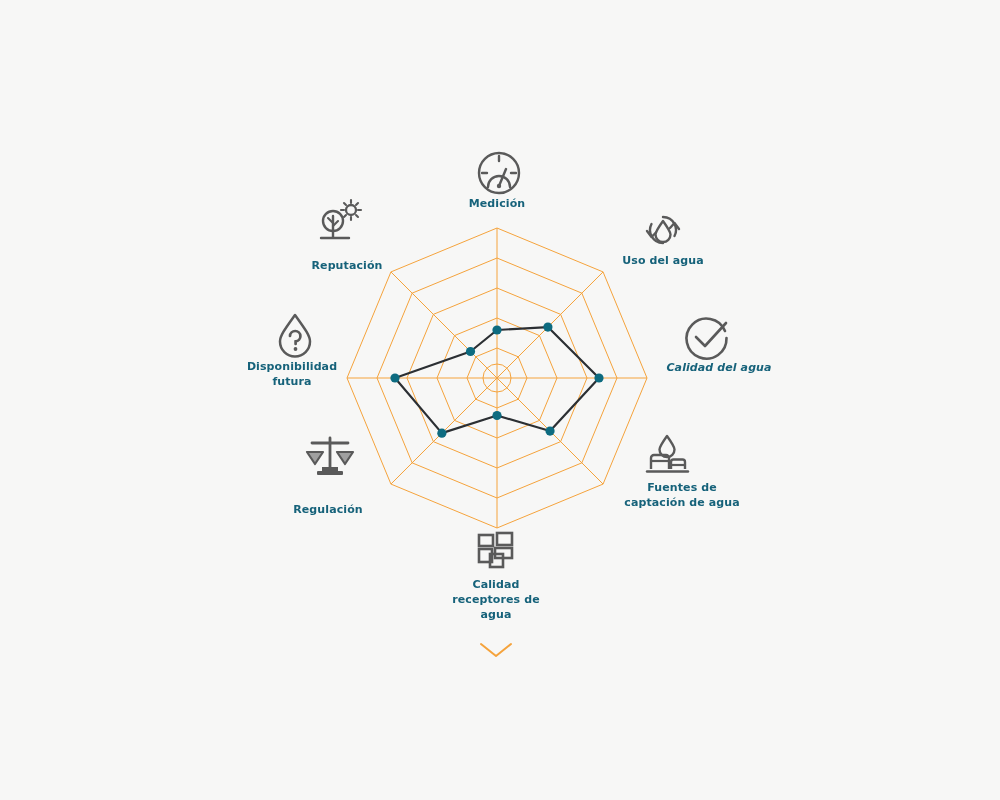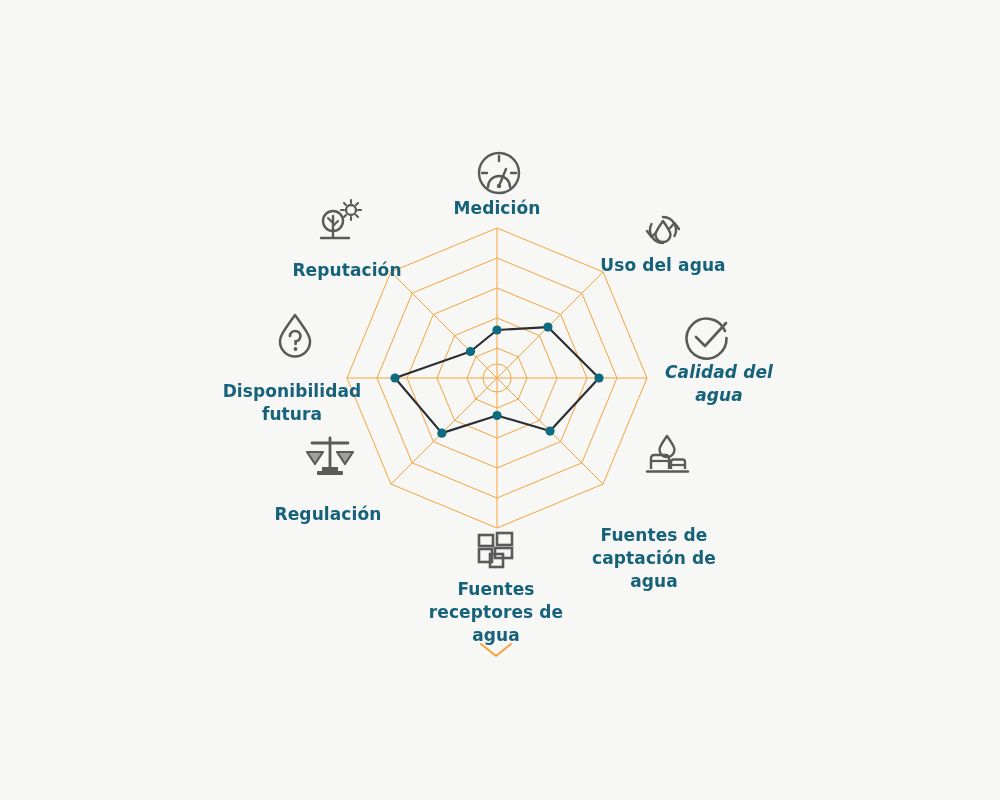--- a/index.html
+++ b/index.html
@@ -28,21 +28,21 @@
     top: 0;
     width: 1000px;
     height: 800px;
     display: block;
   }
   .axis-label {
     position: absolute;
     text-align: center;
     color: #16627a;
     font-family: "DejaVu Sans", sans-serif;
-    font-size: 17px;
+    font-size: 11px;
     font-weight: bold;
     line-height: 1.35;
     letter-spacing: 0.1px;
     white-space: pre-line;
     user-select: none;
   }
   .axis-icon {
     position: absolute;
     color: #5a5a5a;
   }
@@ -92,27 +92,27 @@
         <circle cx="441.85" cy="433.15" r="4.6" fill="#0d6b80"></circle>
         <circle cx="395.00" cy="378.00" r="4.6" fill="#0d6b80"></circle>
         <circle cx="470.48" cy="351.48" r="4.6" fill="#0d6b80"></circle>
       </g>
   </svg>
 
   <div id="labels-layer">
       <div class="axis-label" style="width: 140px; left: 427px; top: 197px; color: rgb(22, 98, 122);">Medición</div>
       <div class="axis-label" style="width: 140px; left: 593px; top: 254px; color: rgb(22, 98, 122); text-align: center;">Uso del agua</div>
       <div class="axis-label" style="width: 150px; left: 644px; top: 361px; color: rgb(22, 98, 122); font-style: italic;">Calidad del agua</div>
-      <div class="axis-label" style="width: 150px; left: 579px; top: 481px; color: rgb(22, 98, 122); margin-top: 43px;">Fuentes de
+      <div class="axis-label" style="width: 150px; left: 607px; top: 481px; color: rgb(22, 98, 122);">Fuentes de
 captación de agua</div>
-      <div class="axis-label" style="width: 150px; left: 421px; top: 578px; color: rgb(22, 98, 122);">Fuentes
+      <div class="axis-label" style="width: 150px; left: 421px; top: 578px; color: rgb(22, 98, 122);">Calidad
 receptores de
 agua</div>
       <div class="axis-label" style="width: 150px; left: 253px; top: 481px; color: rgb(22, 98, 122); margin-top: 22px;">Regulación</div>
-      <div class="axis-label" style="width: 150px; left: 217px; top: 360px; color: rgb(22, 98, 122); margin-top: 20px;">Disponibilidad
+      <div class="axis-label" style="width: 150px; left: 217px; top: 360px; color: rgb(22, 98, 122);">Disponibilidad
 futura</div>
       <div class="axis-label" style="width: 150px; left: 272px; top: 253px; color: rgb(22, 98, 122); margin-top: 6px;">Reputación</div>
     </div>
   <div id="icons-layer">
       <div class="axis-icon" style="left: 473px; top: 147px;">
         <svg width="52" height="52" viewBox="0 0 52 52" xmlns="http://www.w3.org/2000/svg">
     <circle cx="26" cy="26" r="20" fill="none" stroke="#5a5a5a" stroke-width="2.4"></circle>
     <line x1="26" y1="9" x2="26" y2="14" stroke="#5a5a5a" stroke-width="2.4" stroke-linecap="round"></line>
     <line x1="9" y1="26" x2="14" y2="26" stroke="#5a5a5a" stroke-width="2.4" stroke-linecap="round"></line>
     <line x1="38" y1="26" x2="43" y2="26" stroke="#5a5a5a" stroke-width="2.4" stroke-linecap="round"></line>

